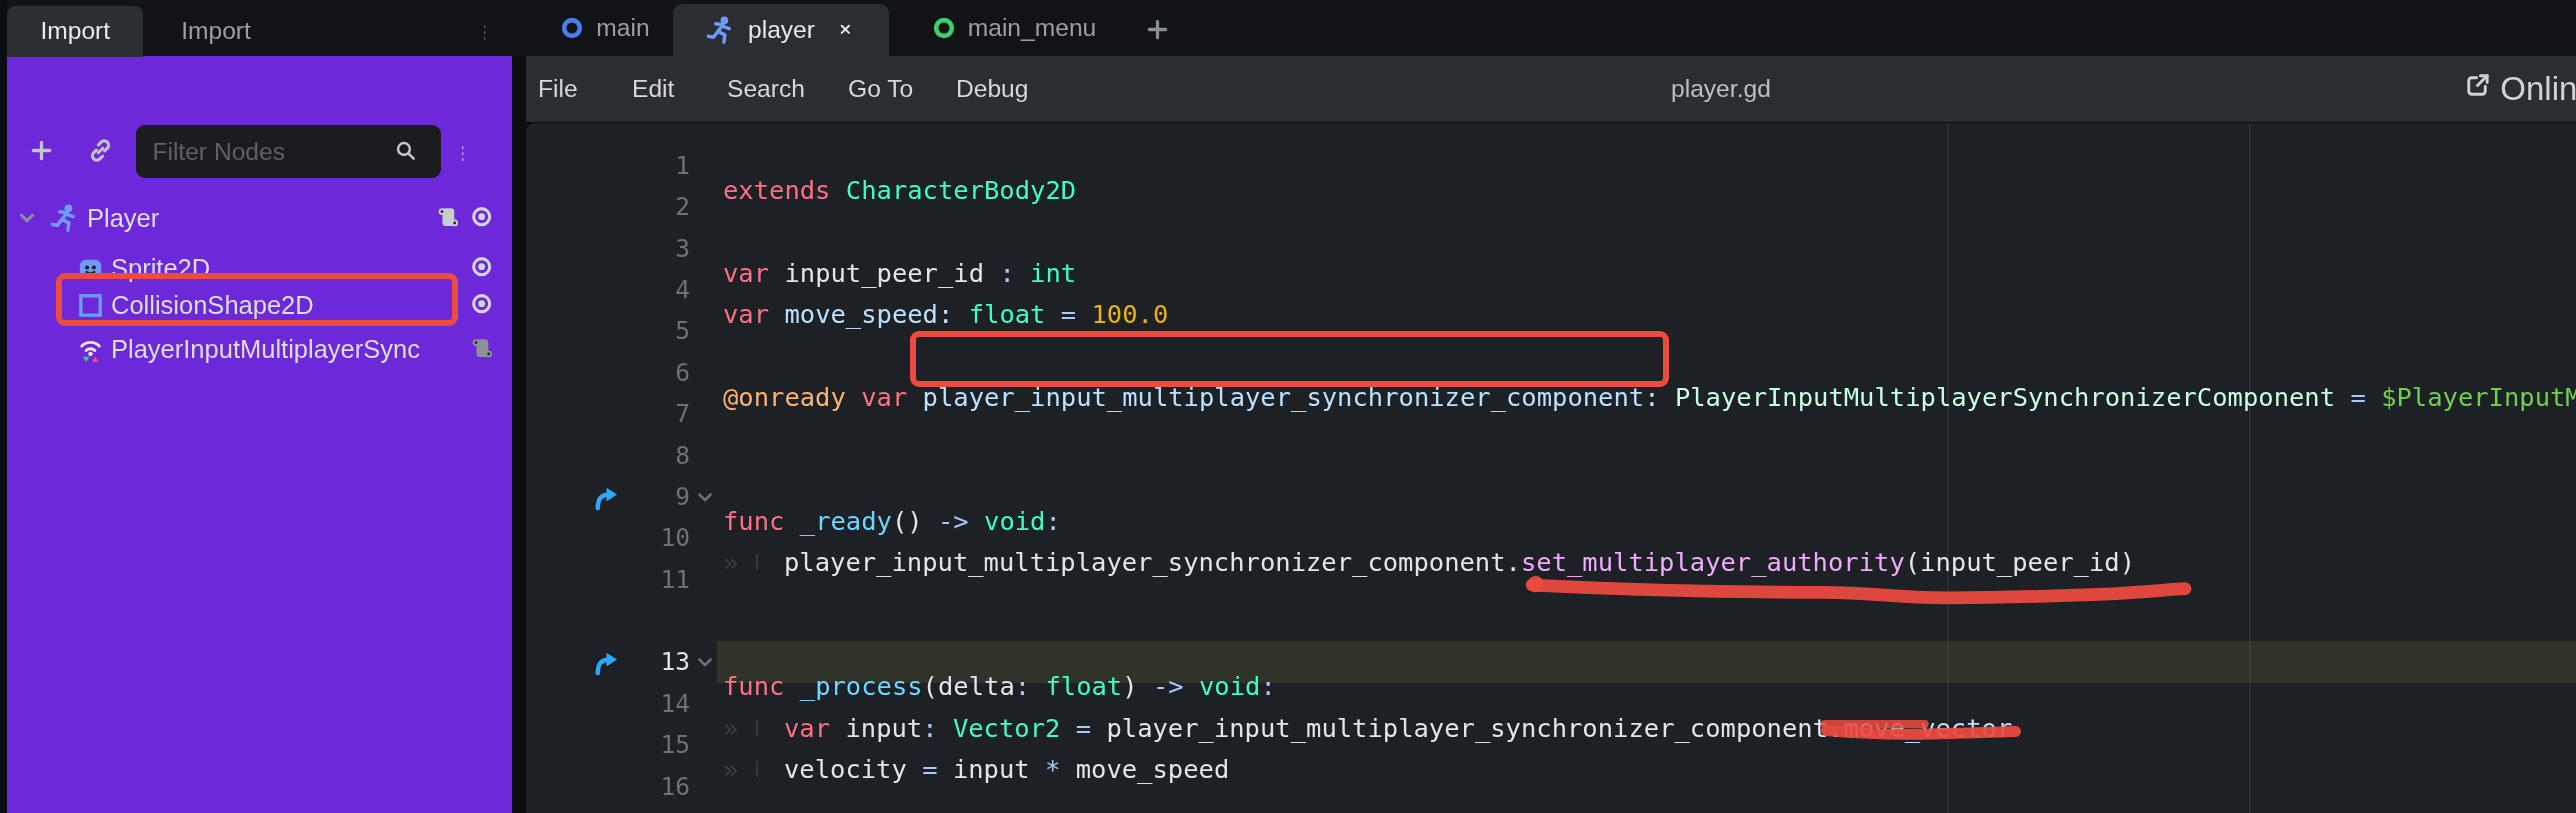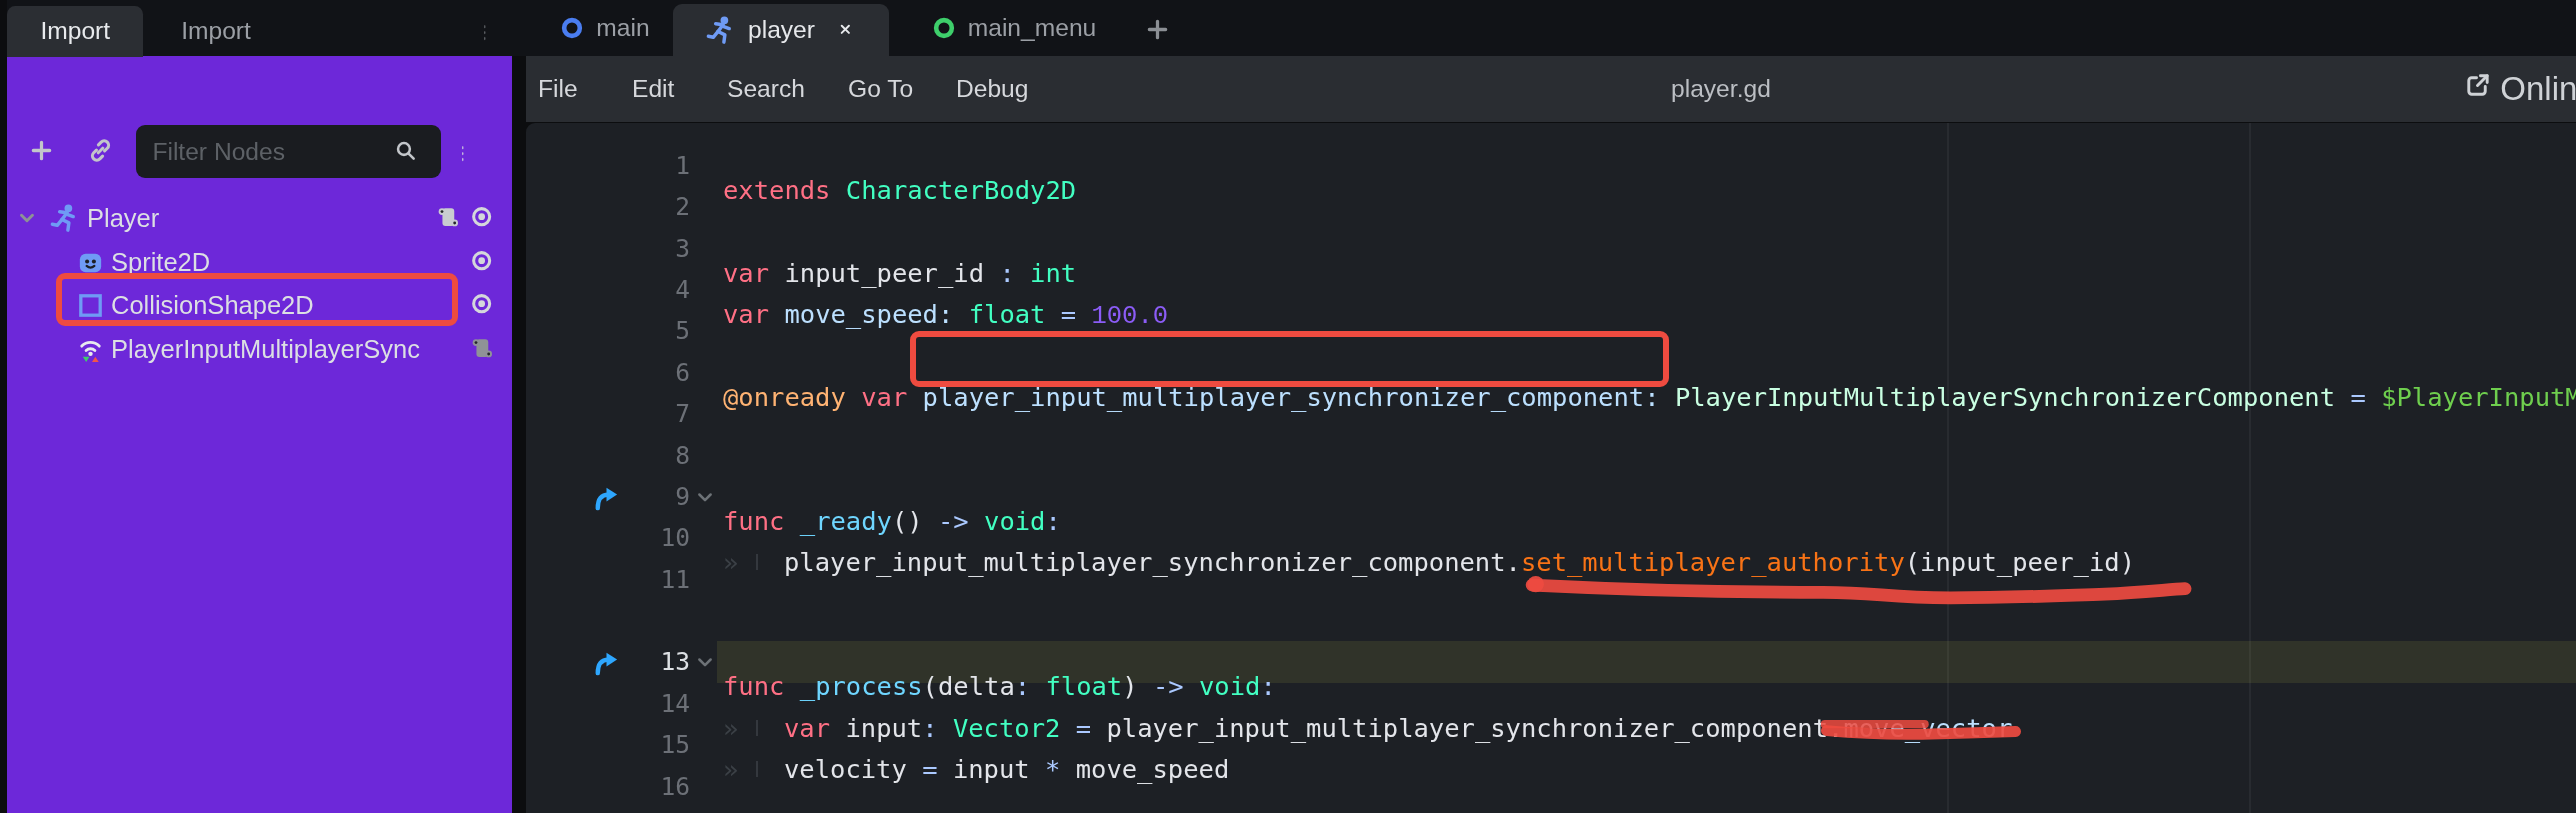--- a/index.html
+++ b/index.html
@@ -62,24 +62,24 @@
   .fold { position:absolute; left:169px; top:11px; }
   .ct { position:absolute; left:197px; top:0; height:42px; line-height:42px; font-size:25.5px; white-space:pre; color:#e3e5ea;margin-top:24px; }
   .tabm { display:inline-block; width:61px; color:#3b4046; position:relative; }
   .tabm::after { content:''; position:absolute; left:33px; top:12.7px; height:16.4px; width:1.8px; background:#34383e; }
 
   .c-kw   { color:#ff7085; }
   .c-type { color:#42ffc2; }
   .c-utype{ color:#c9ffe2; }
   .c-mem  { color:#bce0ff; }
   .c-fdef { color:#6fd6ff; }
-  .c-fcall{ color:#f97316;text-align:center; }
+  .c-fcall{ color:#f0abfc;text-align:center; }
   .c-ann  { color:#ffb373; }
   .c-node { color:#6fcf4e; }
-  .c-num  { color:#8b5cf6;font-family:Liberation Mono, monospace; }
+  .c-num  { color:#eab308; }
   .c-sym  { color:#abc9ff; }
   .c-txt  { color:#e3e5ea; }
 
   .divider { position:absolute; left:512px; top:56px; width:13.6px; height:757px; background:#0c0d0f; }
   .anno-svg { position:absolute; z-index:9; pointer-events:none; }
 </style>
 </head>
 <body>
 
 <div id="stage">
@@ -131,21 +131,21 @@
               <circle cx="9.5" cy="9" r="4" fill="#c9ccd0"></circle>
               <circle cx="9.5" cy="9" r="1.7" fill="#25272b"></circle>
               <circle cx="24.5" cy="22.5" r="4" fill="#c9ccd0"></circle>
               <circle cx="24.5" cy="22.5" r="1.7" fill="#25272b"></circle>
             </svg></span>
           <span class="trail-icon" style="left: 469px;"><svg width="27" height="27" viewBox="0 0 32 32">
               <circle cx="15" cy="15" r="9.5" stroke="#d4d7db" stroke-width="3.6" fill="none"></circle>
               <circle cx="15" cy="15" r="4" fill="#d4d7db"></circle>
             </svg></span>
         </div>
-        <div class="tree-row" style="top: 113px;">
+        <div class="tree-row" style="top: 119px;">
           <span class="tree-icon" style="left: 75px;"><svg width="31" height="31" viewBox="0 0 32 32">
               <rect x="5" y="7" width="22" height="19" rx="6" fill="#6f9bf5"></rect>
               <circle cx="12.5" cy="15" r="2.1" fill="#1d2025"></circle>
               <circle cx="19.5" cy="15" r="2.1" fill="#1d2025"></circle>
               <path d="M12 19.5 q4 3.6 8 0" stroke="#1d2025" stroke-width="2.3" fill="none" stroke-linecap="round"></path>
             </svg></span>
           <span class="tree-label" style="left: 111px;">Sprite2D</span>
           <span class="trail-icon" style="left: 469px;"><svg width="27" height="27" viewBox="0 0 32 32">
               <circle cx="15" cy="15" r="9.5" stroke="#d4d7db" stroke-width="3.6" fill="none"></circle>
               <circle cx="15" cy="15" r="4" fill="#d4d7db"></circle>

